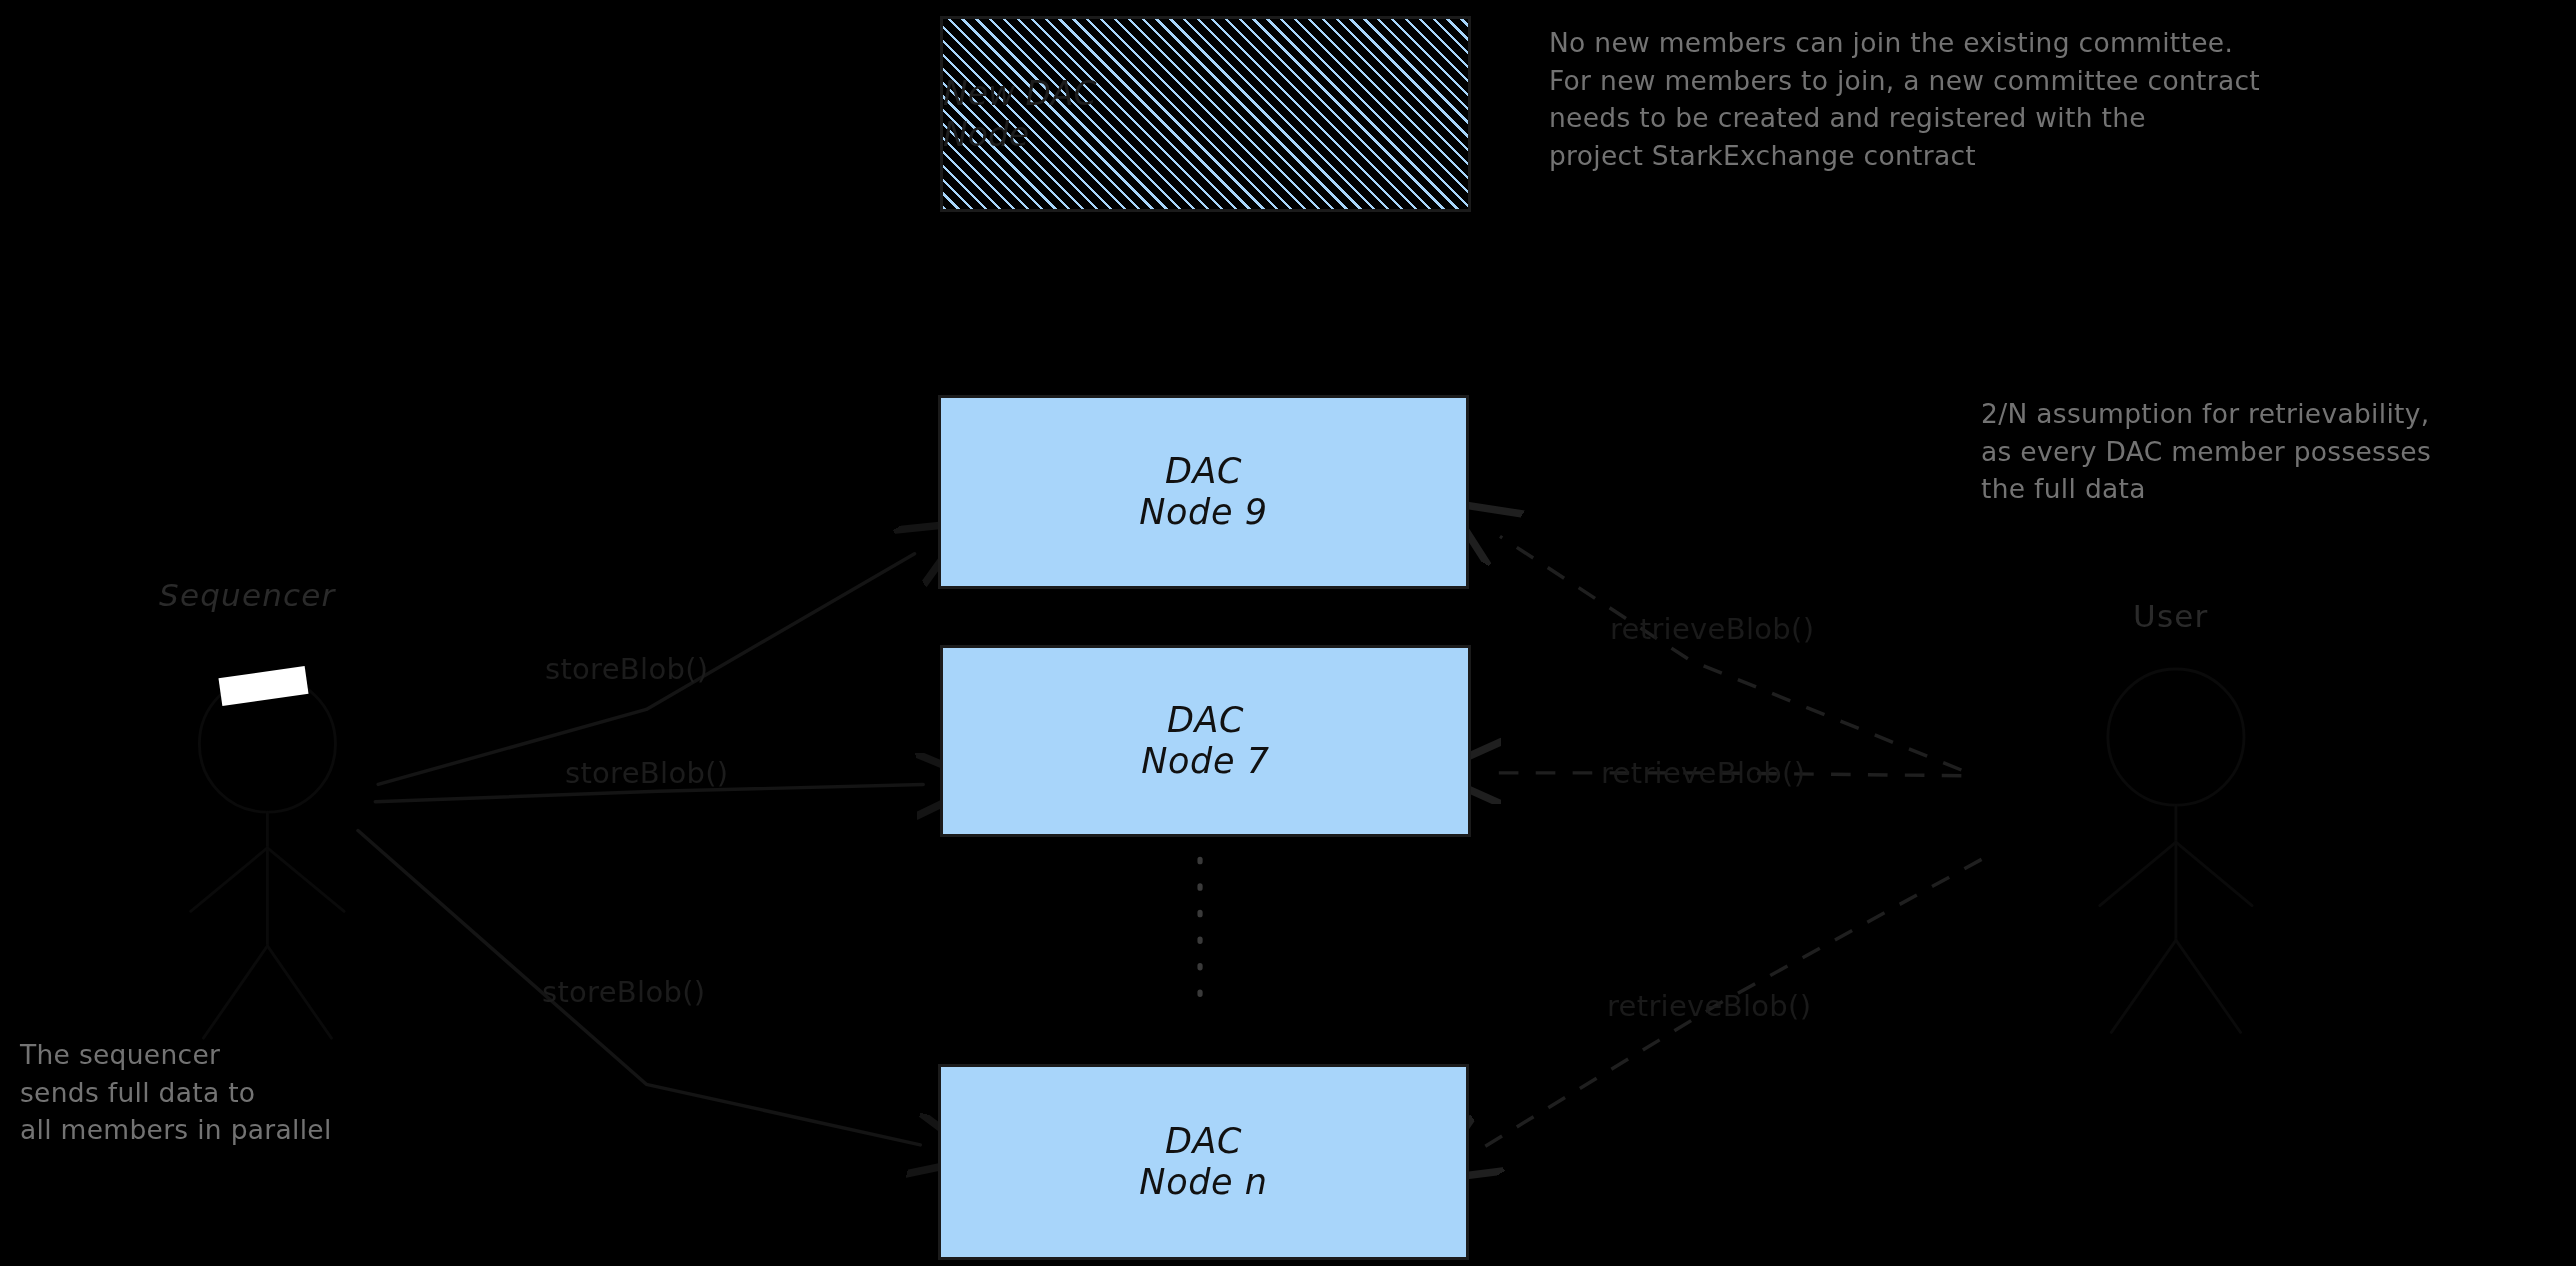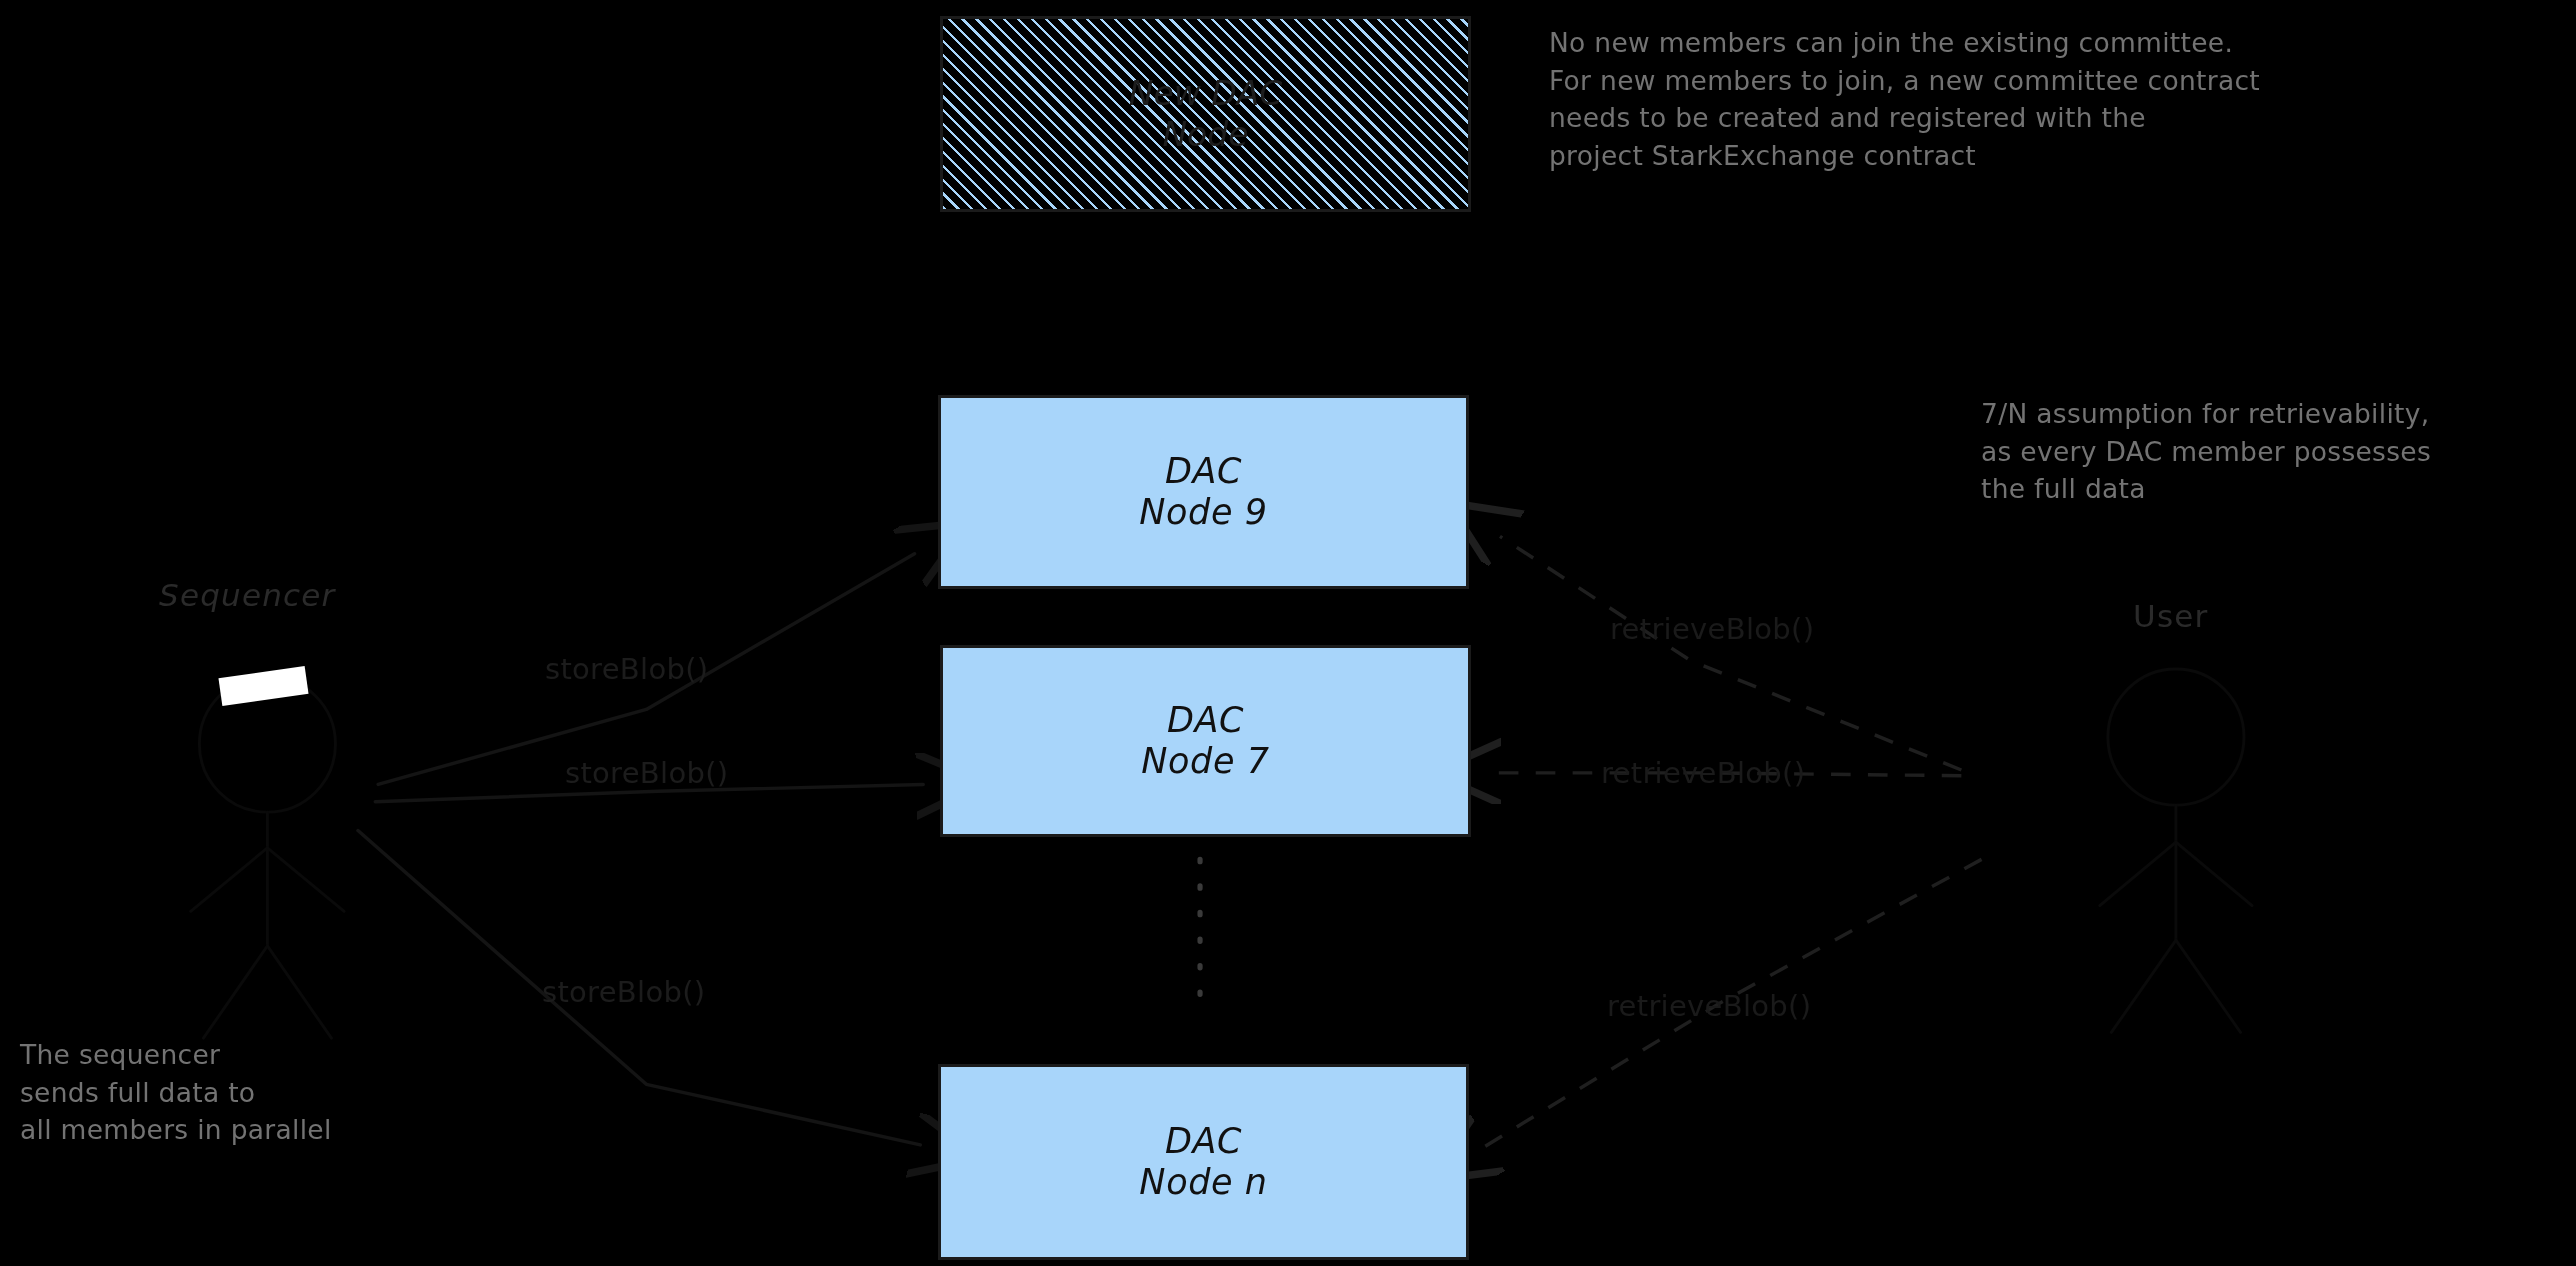--- a/index.html
+++ b/index.html
@@ -8,21 +8,21 @@
   .stage{position:absolute;inset:0;width:2576px;height:1266px;}
   svg.layer{position:absolute;left:0;top:0;width:2576px;height:1266px;overflow:visible;}
 
   .node-box{position:absolute;background:#a8d5fa;border:3.5px solid #1b1b1b;
             display:flex;flex-direction:column;align-items:center;justify-content:center;
             color:#111;line-height:1.18;text-align:center;}
   .node-line{font-size:35px;font-style:italic;font-family:"DejaVu Sans",sans-serif;
              letter-spacing:0.6px;}
 
   .hatch-box{position:absolute;border:3.5px solid #1b1b1b;
-             display:flex;flex-direction:column;align-items:center;justify-content:center;
+             display:flex;flex-direction:column;align-items:flex-start;justify-content:center;
              background-color:#000;
              background-image:repeating-linear-gradient(45deg,
                 #a8d5fa 0px,#a8d5fa 2.3px,
                 #000 2.3px,#000 9.8px);
              color:#1d1d1d;line-height:1.25;}
   .hatch-line{font-size:33px;font-style:italic;}
 
   .note{position:absolute;color:#737373;font-size:26.5px;line-height:1.42;
         white-space:pre-line;letter-spacing:0.3px;}
 
@@ -121,21 +121,21 @@
 
   <div class="edge-label dim" style="left:1601px;top:756px;">retrieveBlob()</div>
 
   <div class="edge-label dim" style="left:1607px;top:989px;">retrieveBlob()</div>
 
   <div class="note" style="left:1549px;top:24px;width:923px;">No new members can join the existing committee.
 For new members to join, a new committee contract
 needs to be created and registered with the
 project StarkExchange contract</div>
 
-  <div class="note" style="left:1981px;top:395px;width:583px;">7/N assumption for retrievability,
+  <div class="note" style="left:1981px;top:395px;width:583px;">2/N assumption for retrievability,
 as every DAC member possesses
 the full data</div>
 
   <div class="note" style="left:20px;top:1036px;width:404px;">The sequencer
 sends full data to
 all members in parallel</div>
 
 </div>
 
 

